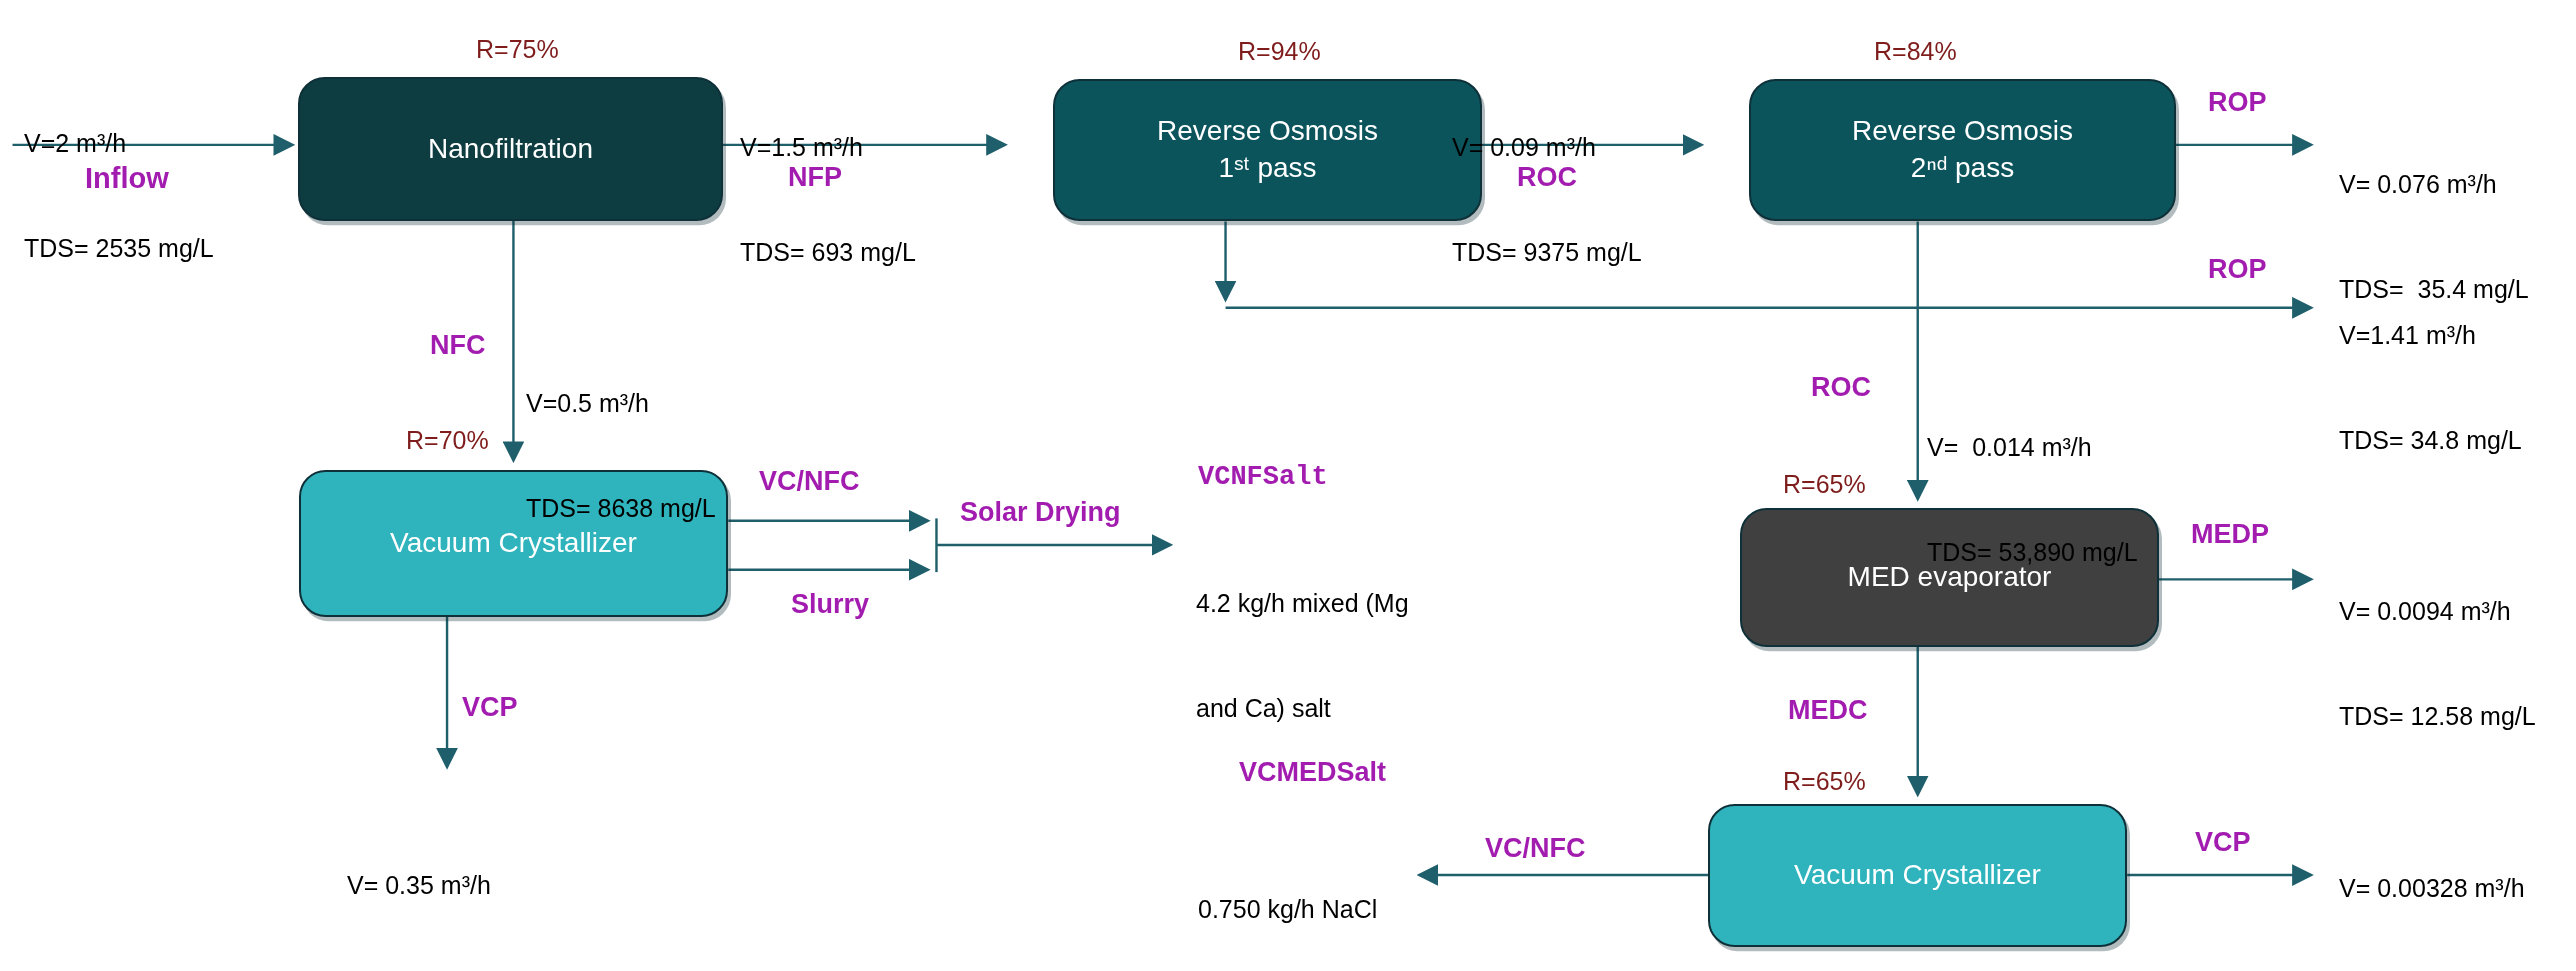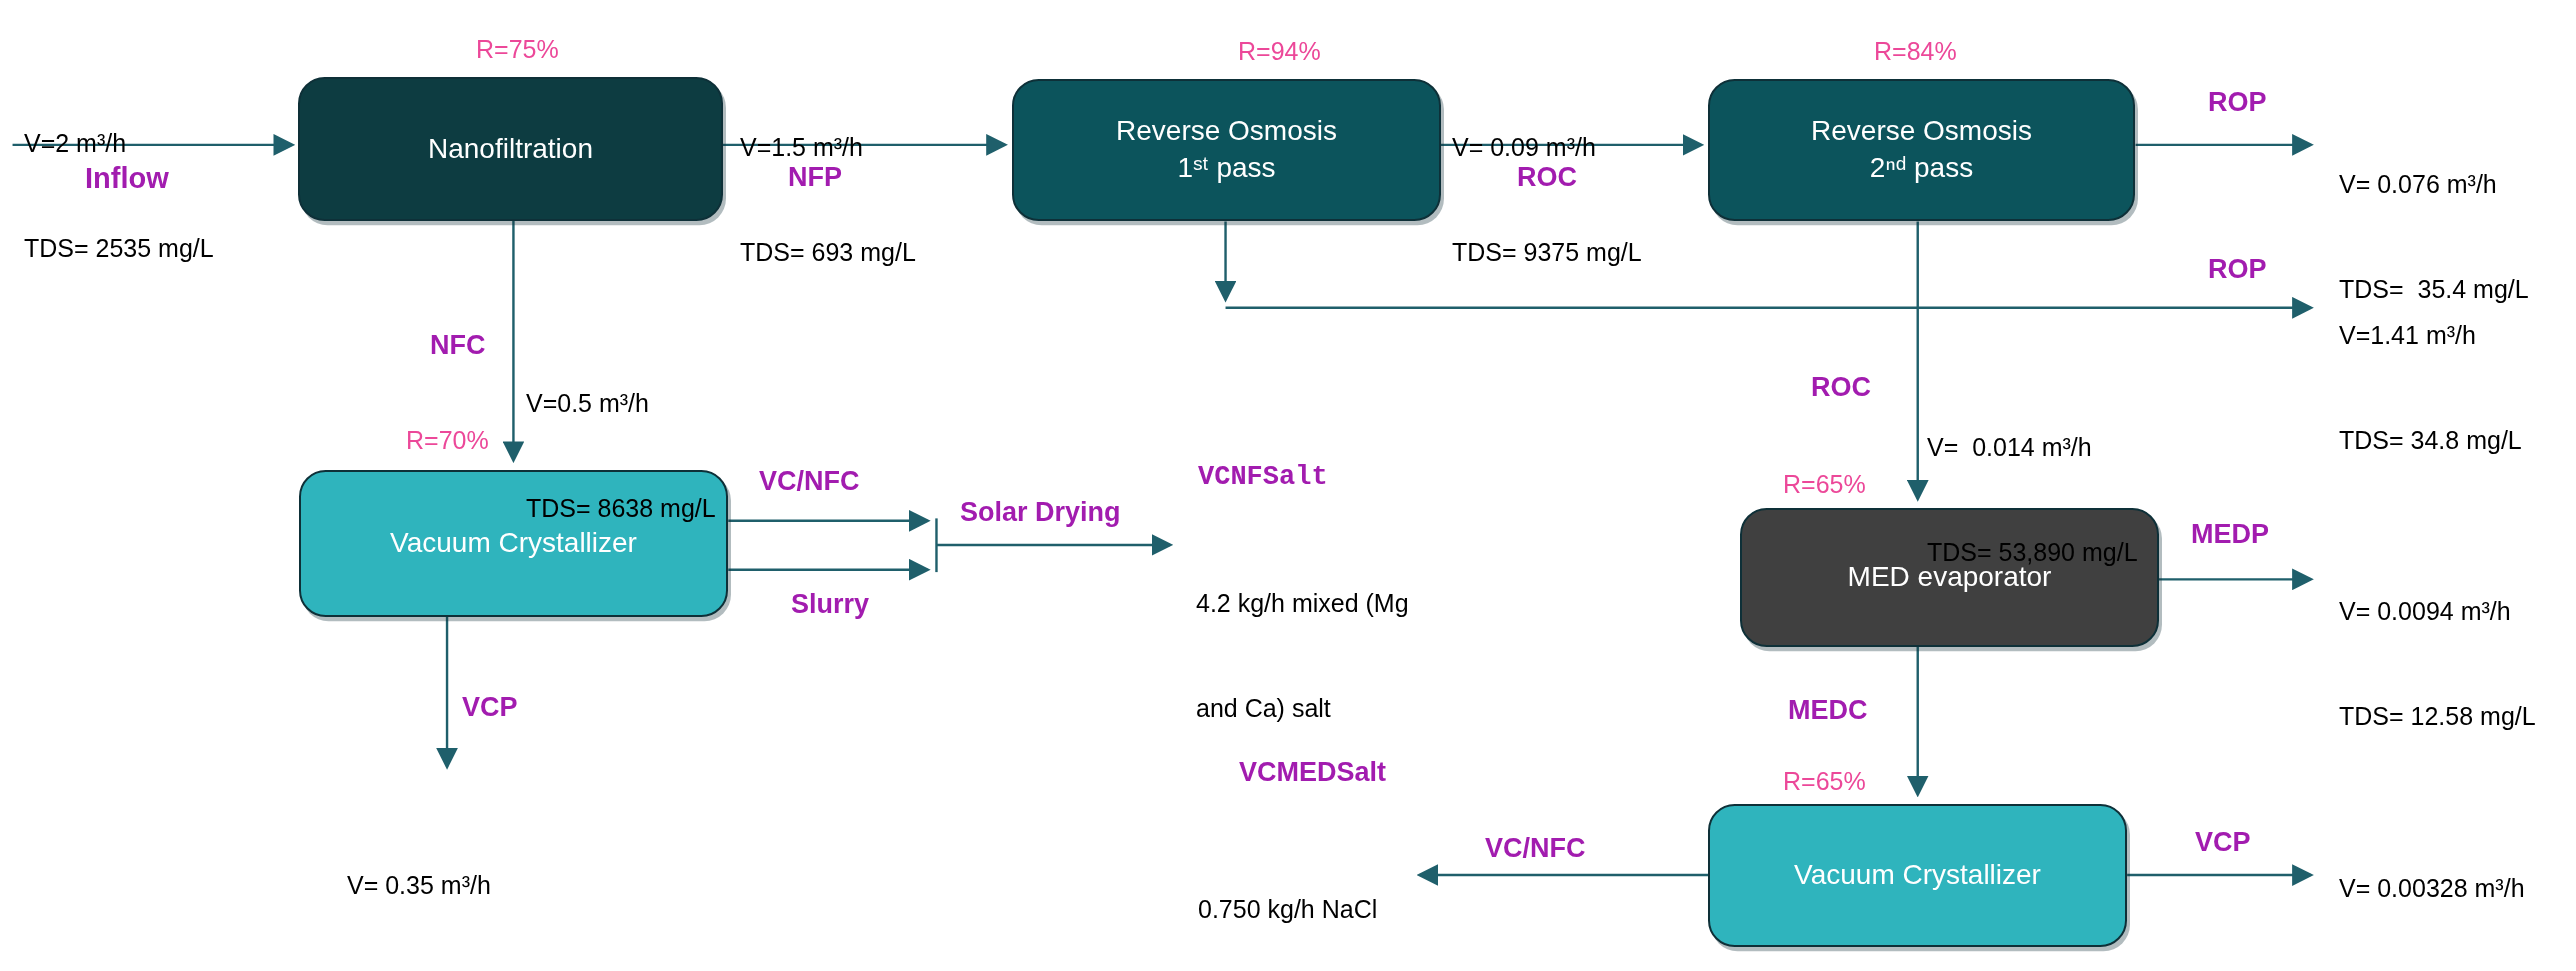--- a/index.html
+++ b/index.html
@@ -7,25 +7,25 @@
   .canvas{position:absolute;left:0;top:0;width:2576px;height:971px;overflow:hidden;background:#ffffff;}
   svg.wires{position:absolute;left:0;top:0;}
   .node{
     position:absolute;box-sizing:border-box;
     border:2.4px solid #0e3038;border-radius:26.6px;
     display:flex;flex-direction:column;align-items:center;justify-content:center;
     color:#ffffff;font-size:28px;line-height:1.32;text-align:center;
     box-shadow:3px 4.2px 0 rgba(14,48,56,.32);
   }
   .node-nf{background:#0d3c41;}
-  .node-ro{background:#0c545c;}
+  .node-ro{background:#0c545c;margin-left:41px;}
   .node-med{background:#404040;margin-left:32px;}
   .node-vc{background:#2fb4bd;}
   .val{position:absolute;color:#000000;font-size:25px;line-height:35px;white-space:pre;}
-  .rlabel{position:absolute;color:#ec4899;font-size:25px;white-space:pre;}
+  .rlabel{position:absolute;color:#7f1d1d;font-size:25px;white-space:pre;}
   .slabel{position:absolute;color:#a21caf;font-size:27px;font-weight:700;white-space:pre;}
 </style>
 </head>
 <body>
 
 <div class="canvas">
 
   <svg class="wires" width="2576" height="971" viewBox="0 0 4267 1609">
     <defs>
       <marker id="ah" viewBox="0 0 10 10" refX="8.5" refY="5" markerWidth="9" markerHeight="9" orient="auto-start-reverse">

